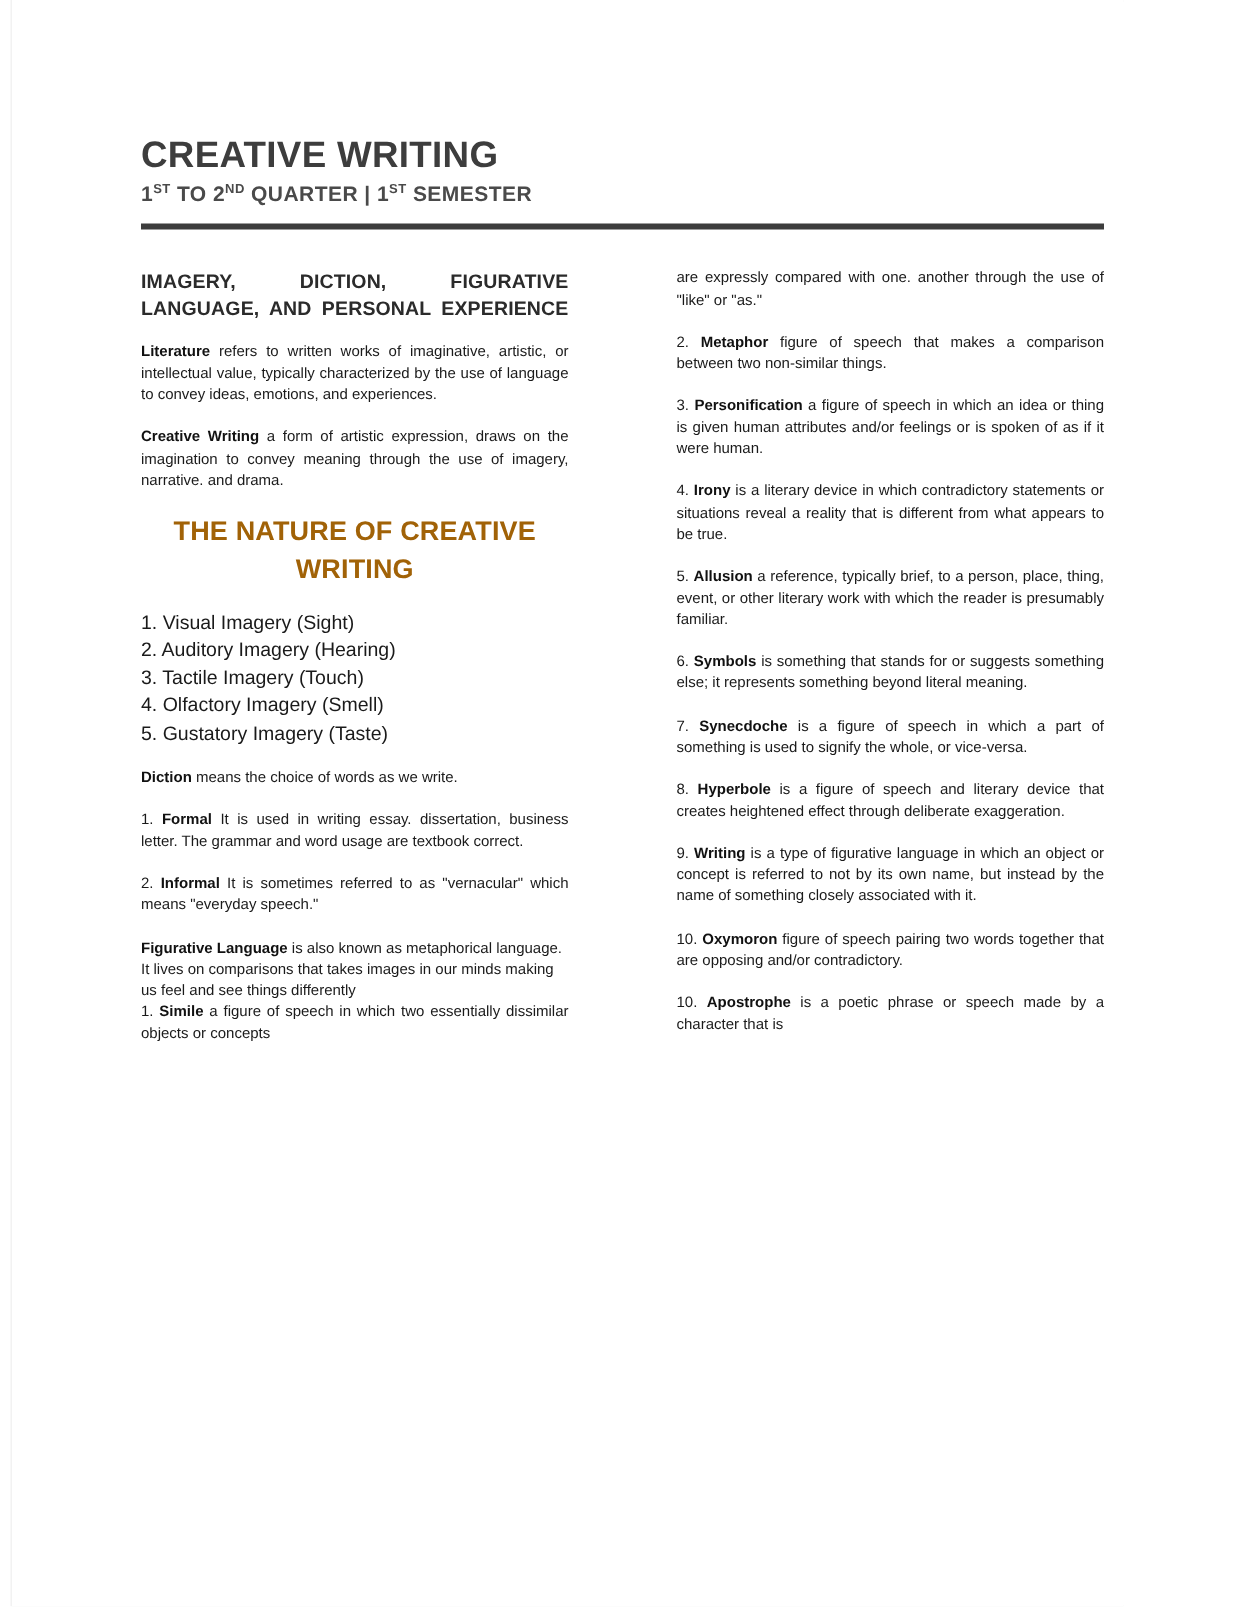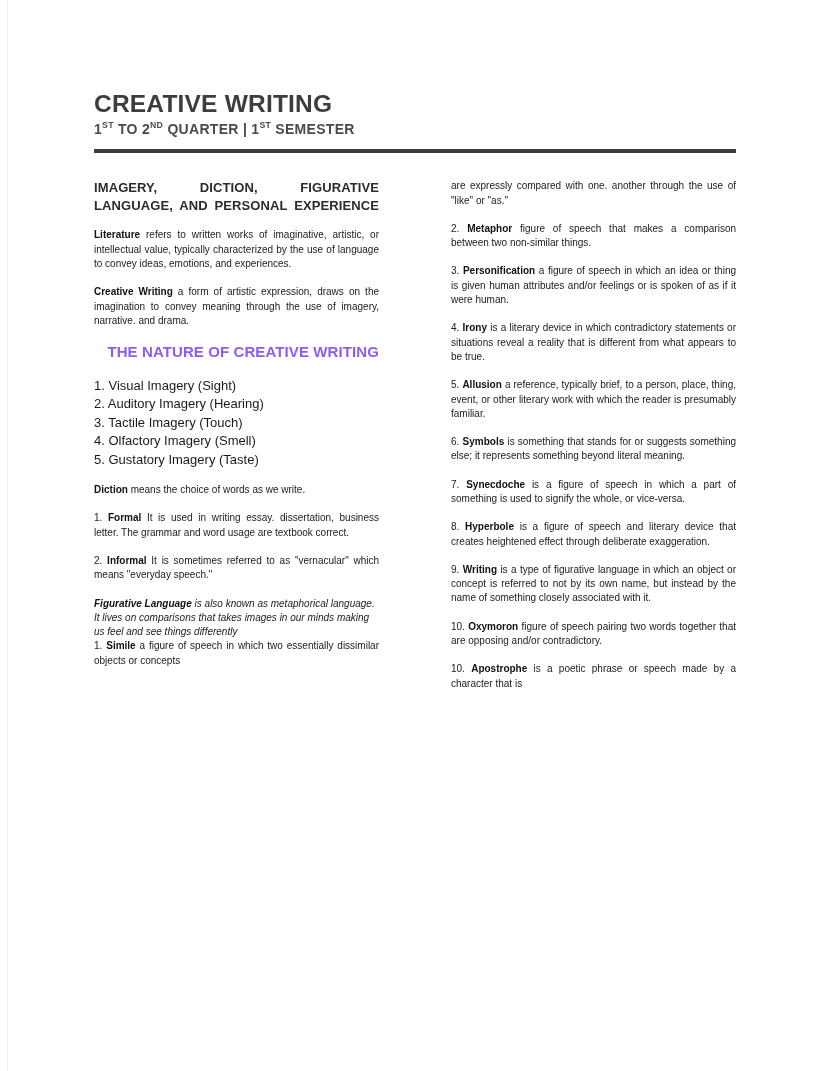--- a/index.html
+++ b/index.html
@@ -79,37 +79,37 @@
     font-size: 13px;
     font-weight: bold;
     color: #2b2b2b;
     line-height: 1.35;
     text-align: justify;
     text-align-last: justify;
     margin: 0 0 14px 0;
     letter-spacing: 0.1px;
   }
   .sub-head {
-    font-size: 15px;
-    font-weight: bold;
-    color: #8b5cf6;
+    font-size: 18px;
+    font-weight: bold;
+    color: #a16207;
     line-height: 1.38;
     margin: 0 0 14px 0;
-    text-align: right;
+    text-align: center;
     letter-spacing: 0.1px;
   }
   p.para {
     font-size: 10px;
     color: #1a1a1a;
     line-height: 1.43;
     text-align: justify;
     margin: 0 0 14px 0;
   }
   p.para.tight { margin-bottom: 0; }
-  p.para.flush { text-align: left; font-style: italic; }
+  p.para.flush { text-align: left; }
   p.para b { font-weight: bold; color: #111111; }
 
   ul.plain-list {
     list-style: none;
     margin: 0 0 14px 0;
     padding: 0;
     font-size: 13px;
     color: #1a1a1a;
     line-height: 1.42;
   }

